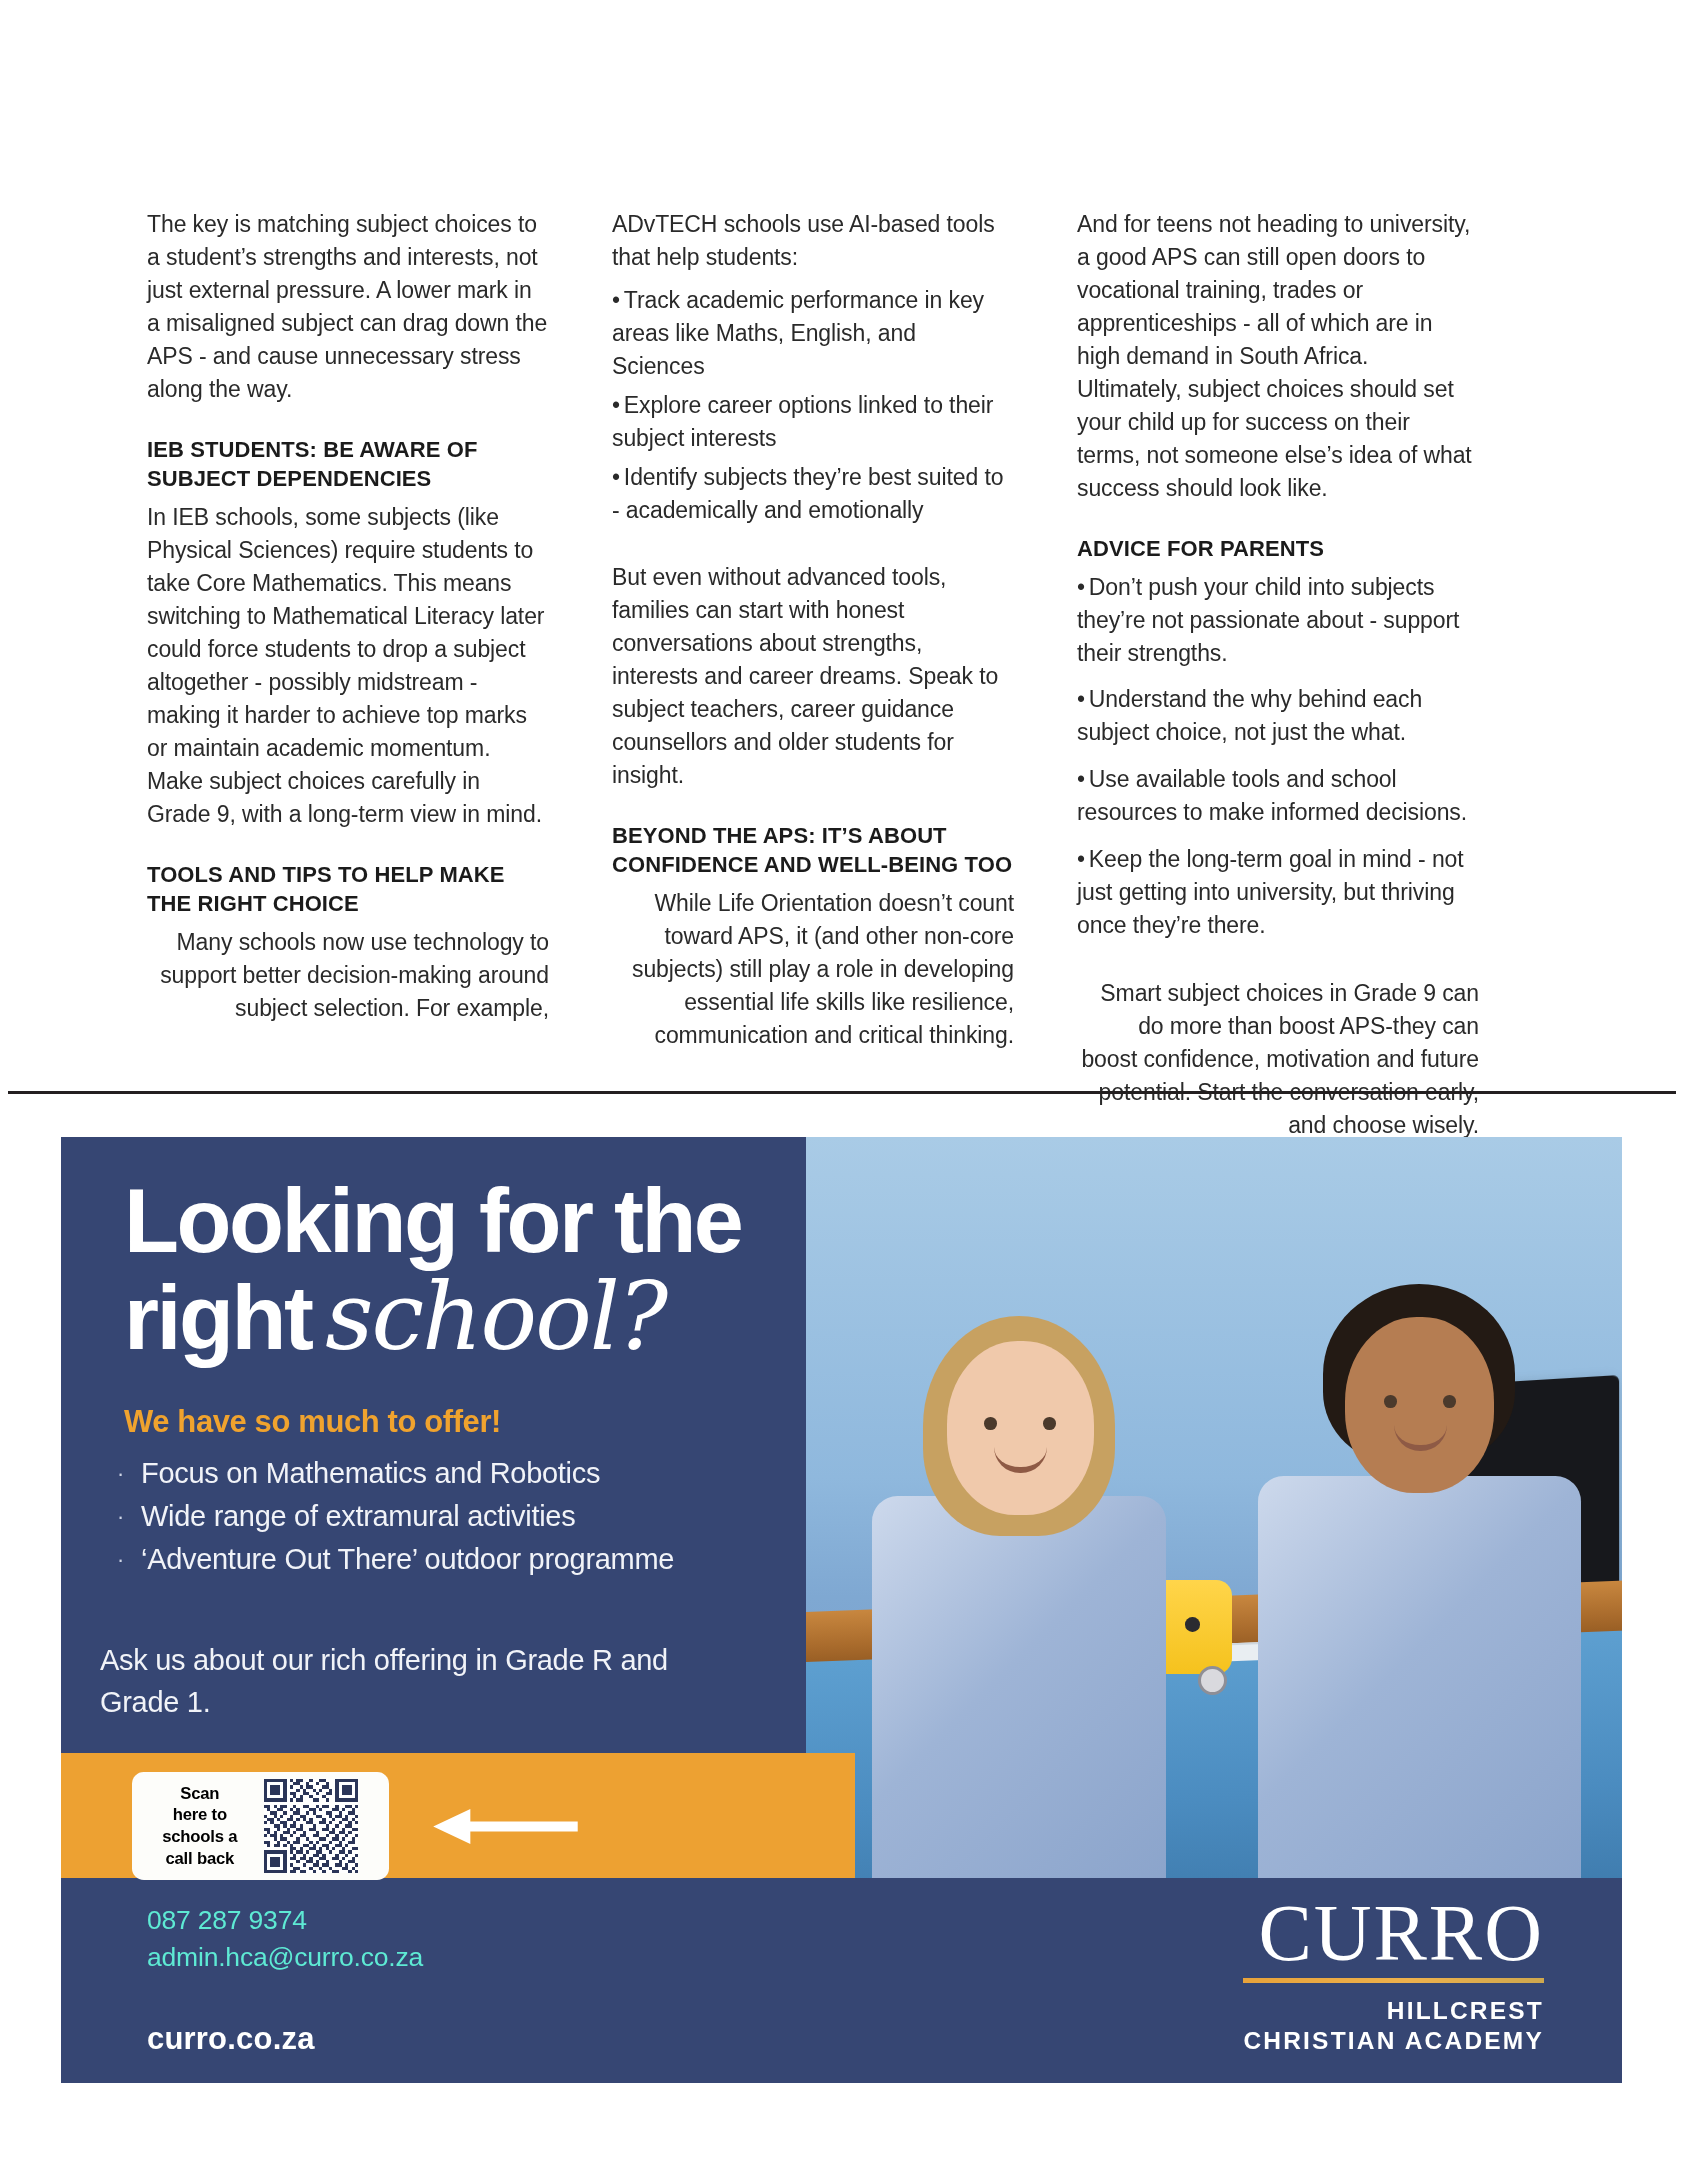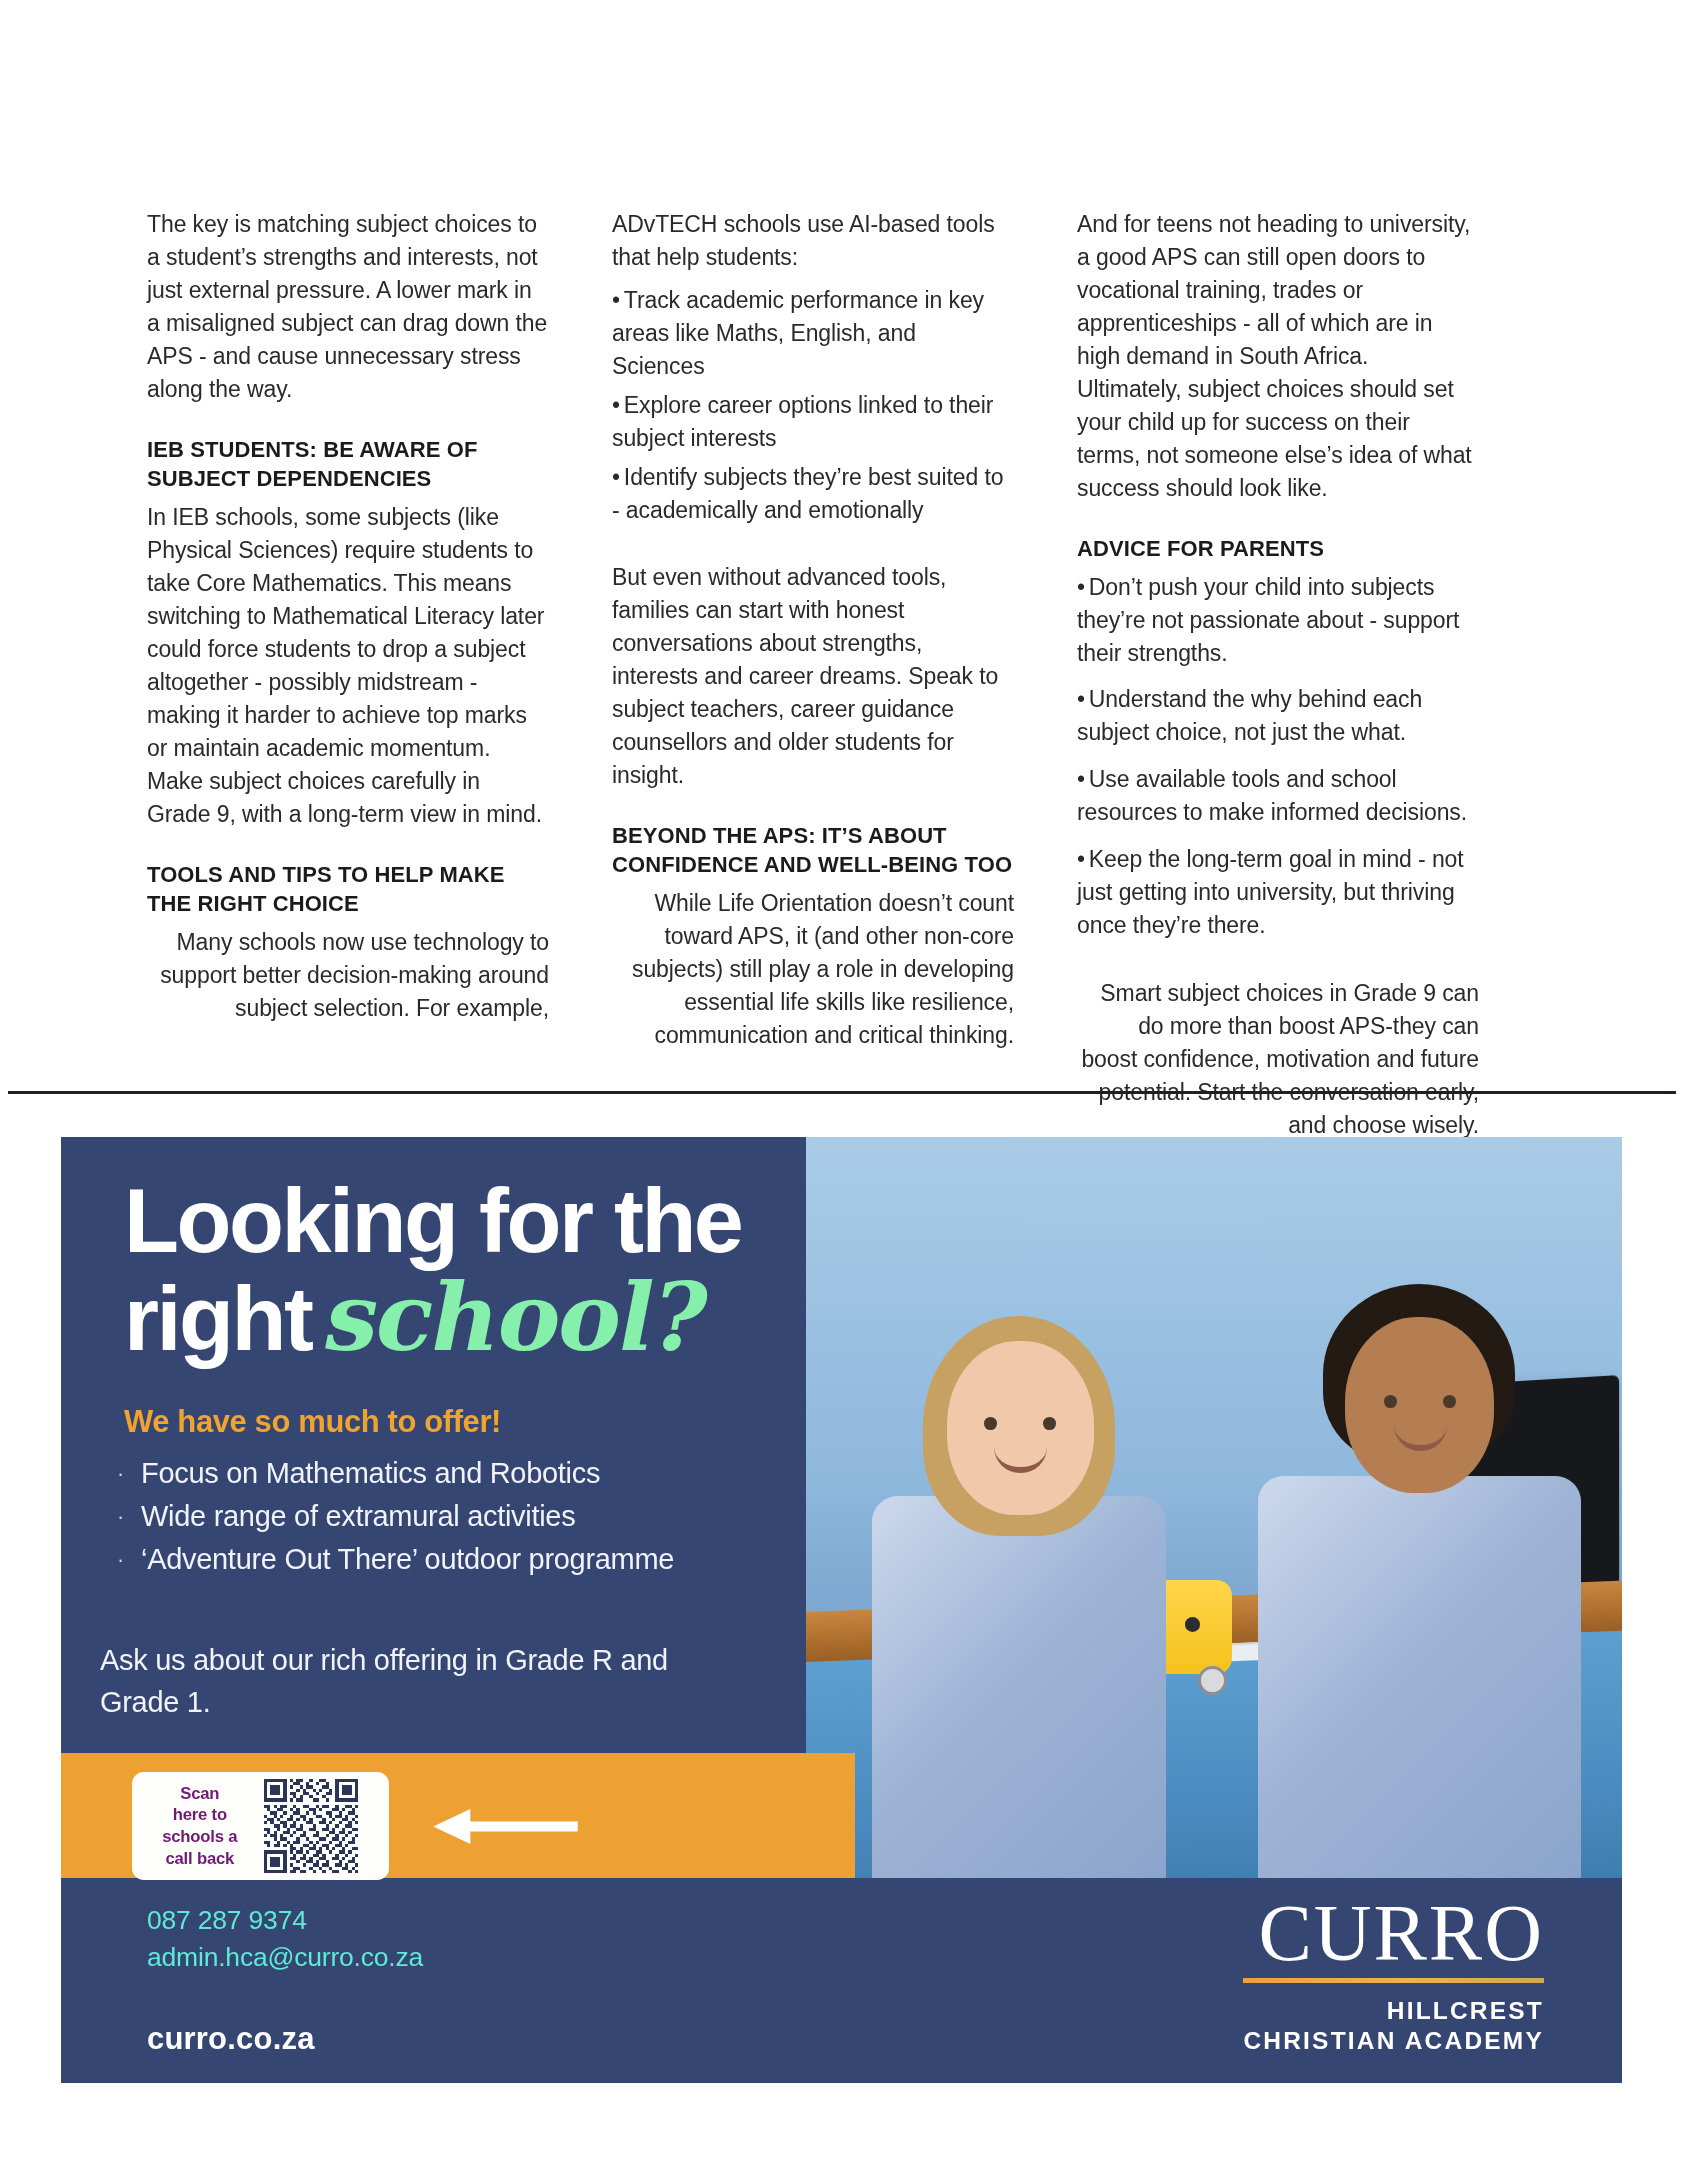--- a/index.html
+++ b/index.html
@@ -99,24 +99,24 @@
   }
   .hl-line2 {
     font-size: 90px;
     line-height: 98px;
     font-weight: bold;
     color: #ffffff;
     letter-spacing: -2.5px;
     white-space: nowrap;
   }
   .hl-script {
-    color: #86efac;
+    color: #ffffff;
     font-family: "DejaVu Serif", serif;
     font-style: italic;
-    font-weight: bold;
+    font-weight: normal;
     font-size: 94px;
     letter-spacing: -2px;
     margin-left: 13.7px;
   }
   .offer {
     position: absolute;
     left: 63px;
     top: 267px;
     font-size: 31px;
     font-weight: bold;
@@ -177,21 +177,21 @@
     border-radius: 11.8px;
     display: flex;
     align-items: center;
     z-index: 6;
     padding: 0 7.8px;
   }
   .scan-text {
     width: 120px;
     font-size: 16.7px;
     line-height: 21.6px;
-    color: #701a75;
+    color: #000000;
     text-align: center;
     font-weight: bold;
     letter-spacing: -0.2px;
   }
   .qr {
     width: 94px;
     height: 94px;
     margin-left: 3.9px;
   }
   .arrow {

